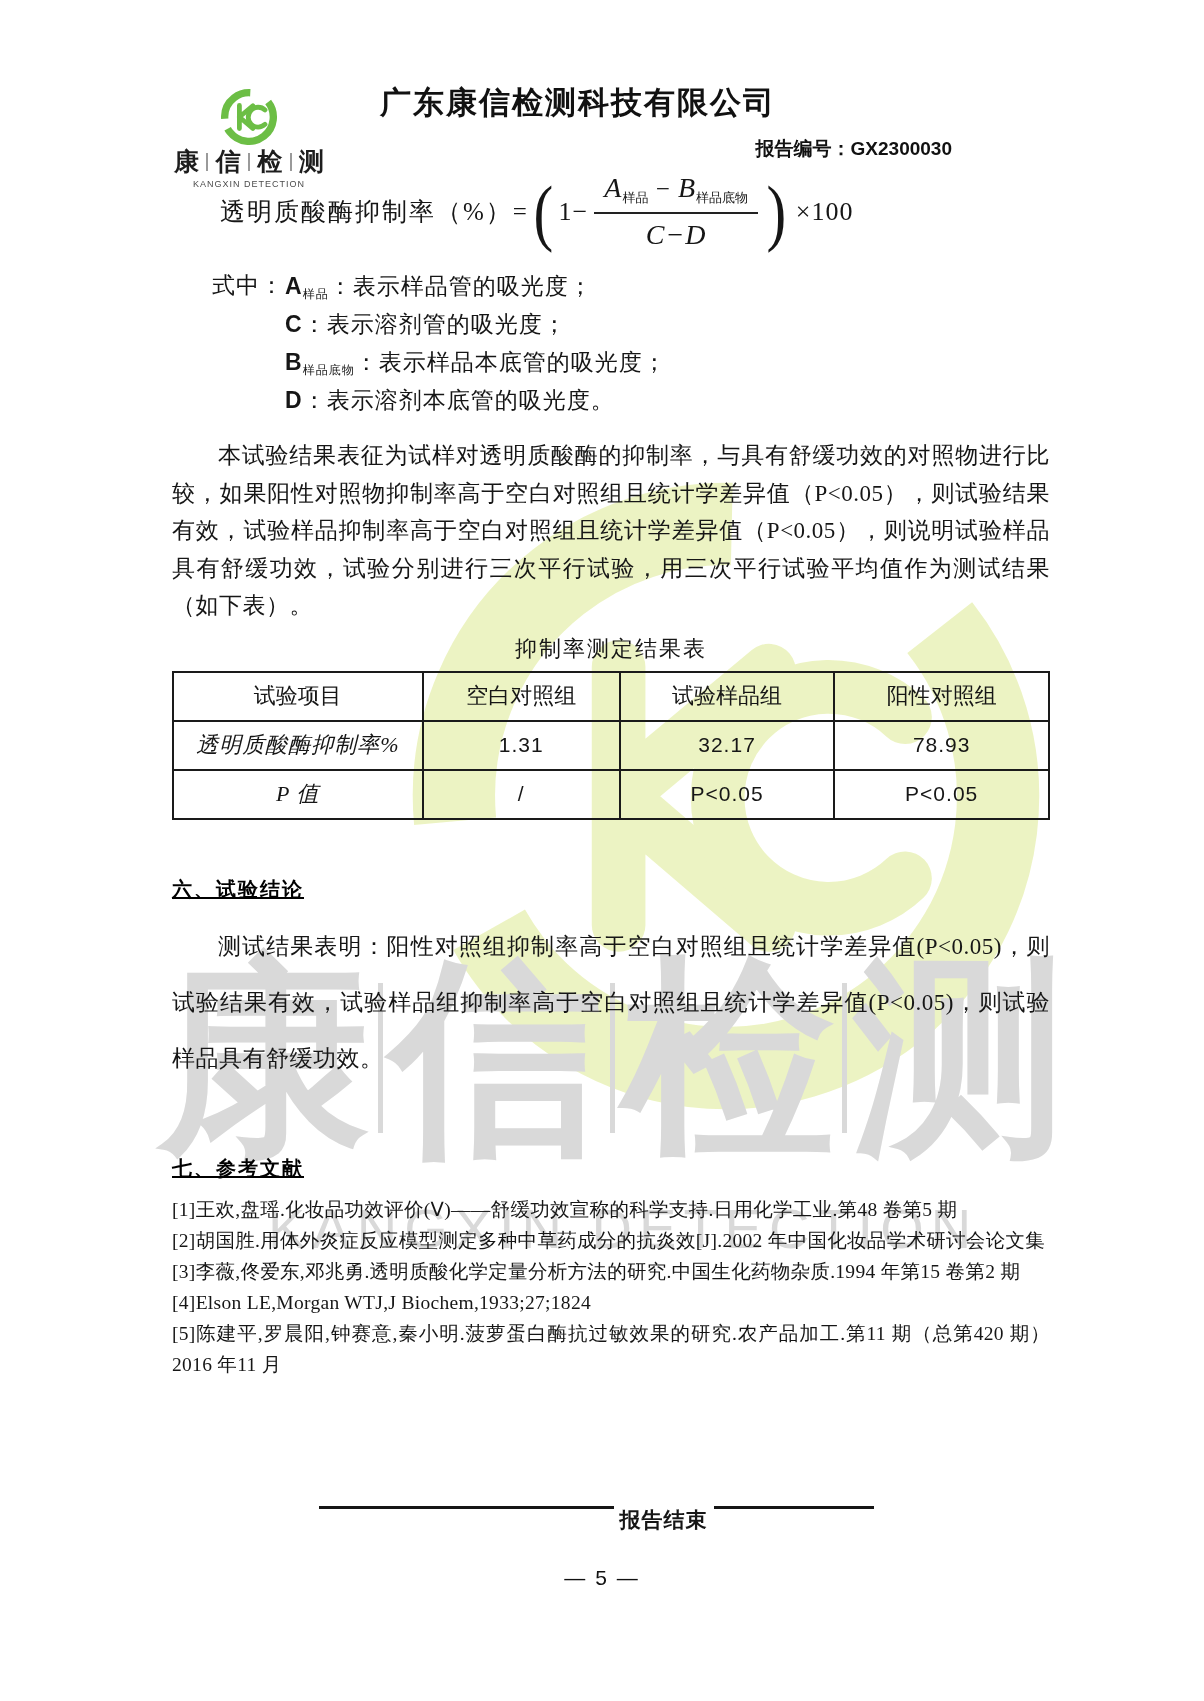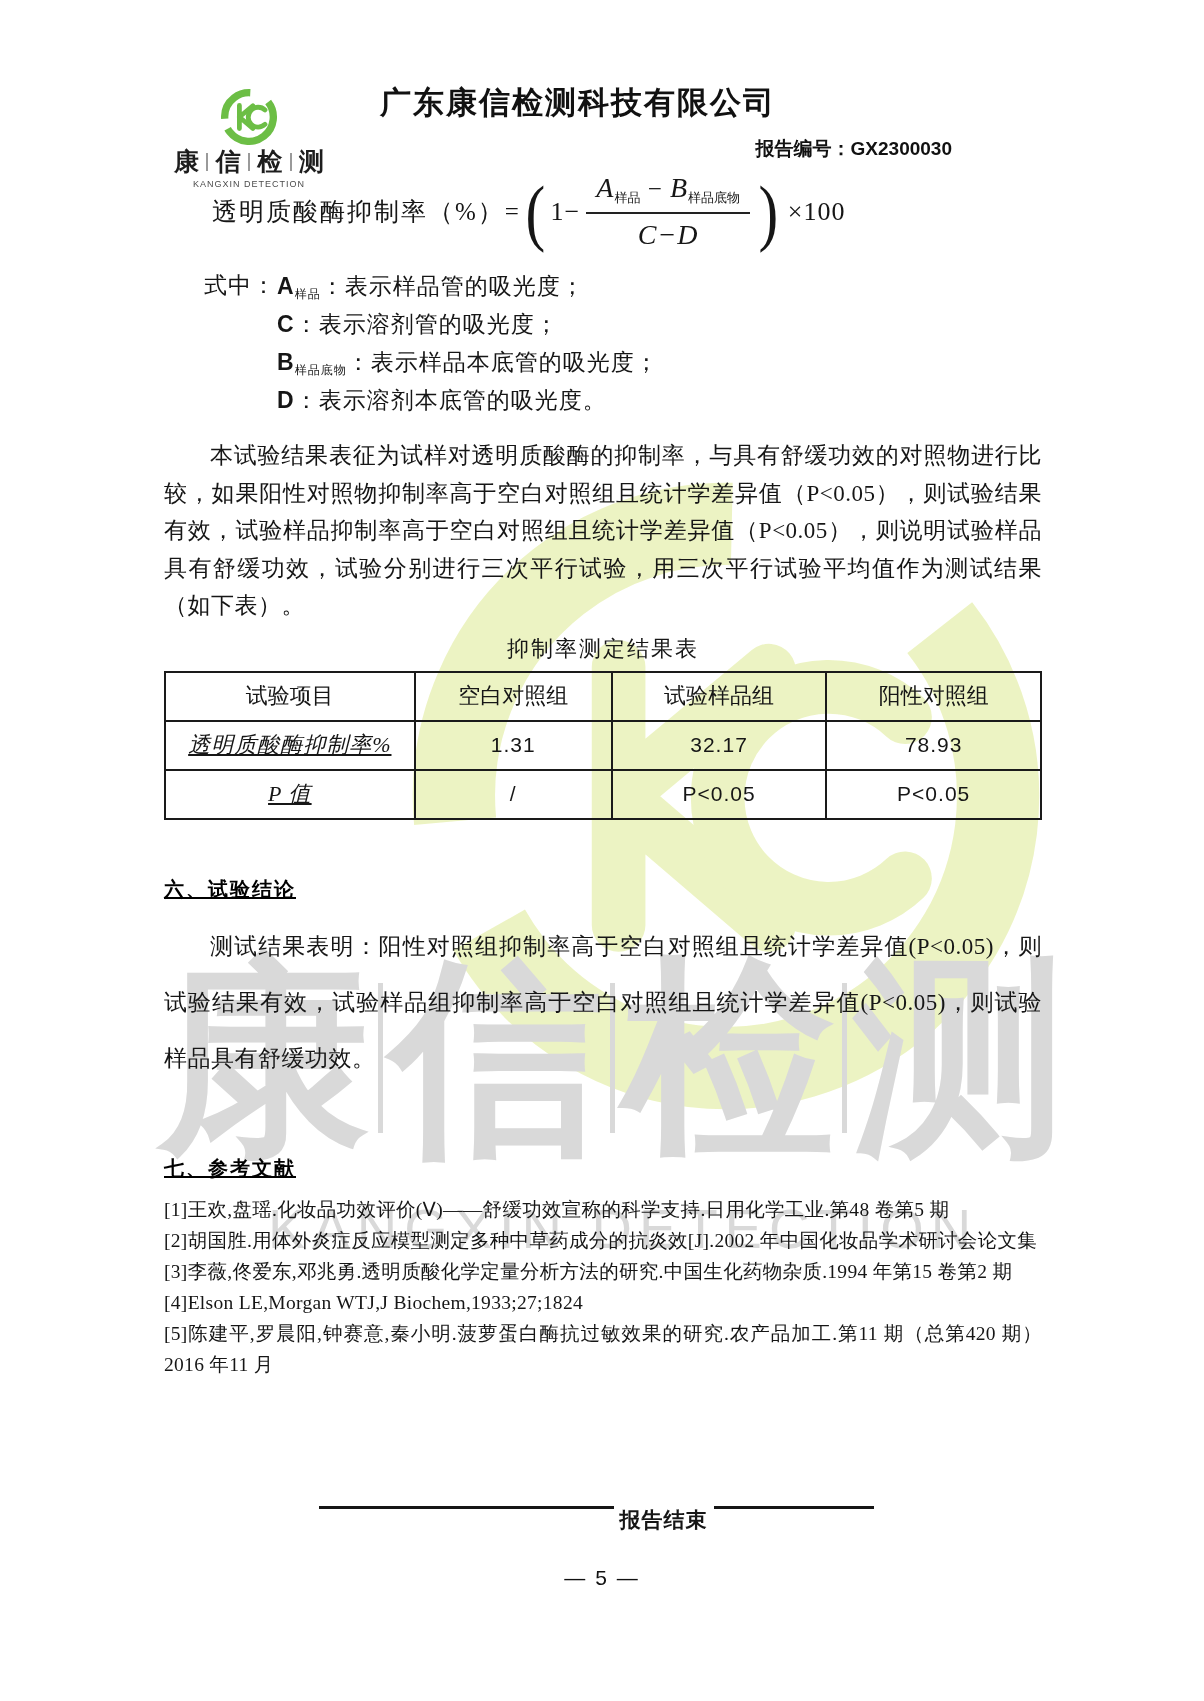--- a/index.html
+++ b/index.html
@@ -45,21 +45,21 @@
   }
   .company-title{
     position:absolute;left:0;top:82px;width:1156px;z-index:2;text-align:center;
     font-family:"Liberation Sans", sans-serif;font-weight:700;font-size:31px;letter-spacing:2px;color:#111;
   }
   .report-no{
     position:absolute;top:136px;right:252px;z-index:2;
     font-family:"Liberation Sans", sans-serif;font-weight:700;font-size:19px;color:#111;
   }
   
-  .main{position:absolute;left:164px;top:0;width:878px;z-index:2;}
+  .main{position:absolute;left:172px;top:0;width:878px;z-index:2;}
   
   .formula{
     margin-top:172px;margin-left:48px;
     display:flex;align-items:center;
     font-size:25px;letter-spacing:1px;
   }
   .f-lhs{letter-spacing:2px;}
   .paren{font-size:74px;font-weight:400;line-height:0;margin:0 2px;transform:scaleX(.8);}
   .f-var{font-style:italic;font-size:28px;font-family:"Liberation Serif", serif;}
   .f-sub{font-size:13px;vertical-align:-5px;font-style:normal;letter-spacing:0;}
@@ -83,21 +83,21 @@
   .tbl-title{margin-top:9px;text-align:center;font-size:22px;letter-spacing:2px;}
   table.results{
     width:100%;margin-top:7px;border-collapse:collapse;
     font-size:22px;
   }
   table.results td{
     border:2px solid #1a1a1a;text-align:center;vertical-align:middle;
     height:47px;padding:0 4px;
   }
   .col1{width:28.5%;} .col2{width:22.5%;} .col3{width:24.5%;} .col4{width:24.5%;}
-  .row-label{font-style:italic;letter-spacing:1px;text-decoration:underline;}
+  .row-label{font-style:italic;letter-spacing:1px;}
   .val-cell{font-family:"Liberation Sans", sans-serif;font-size:21px;letter-spacing:1px;}
   
   .sec-heading{
     margin-top:56px;
     font-family:"Liberation Sans", sans-serif;font-weight:700;font-size:20px;letter-spacing:2px;color:#000000;text-decoration:underline;
   }
   .concl{
     margin-top:16px;font-size:23px;line-height:56px;letter-spacing:.5px;
     text-align:justify;text-indent:2em;
   }

